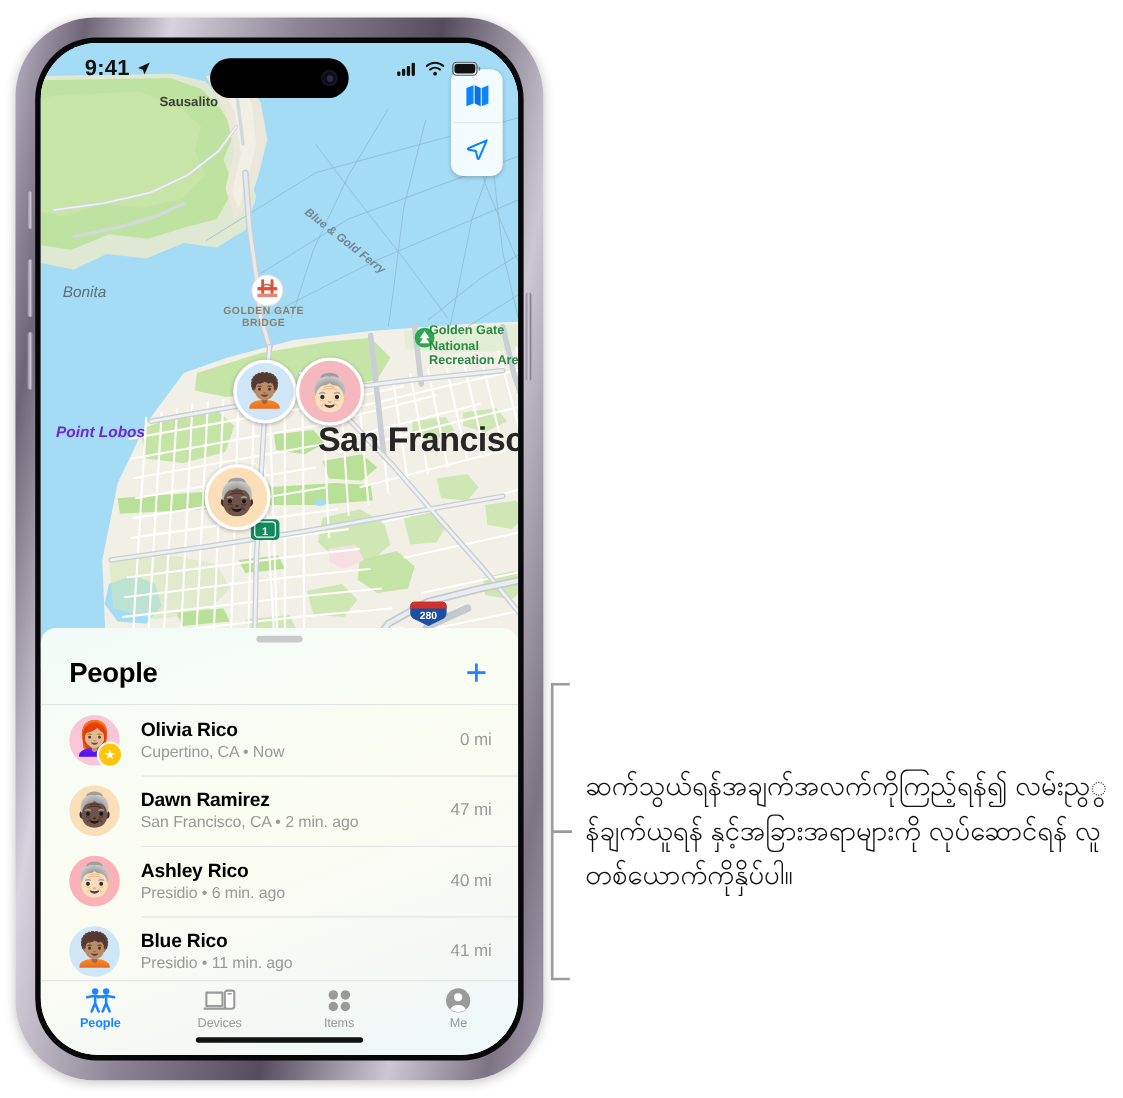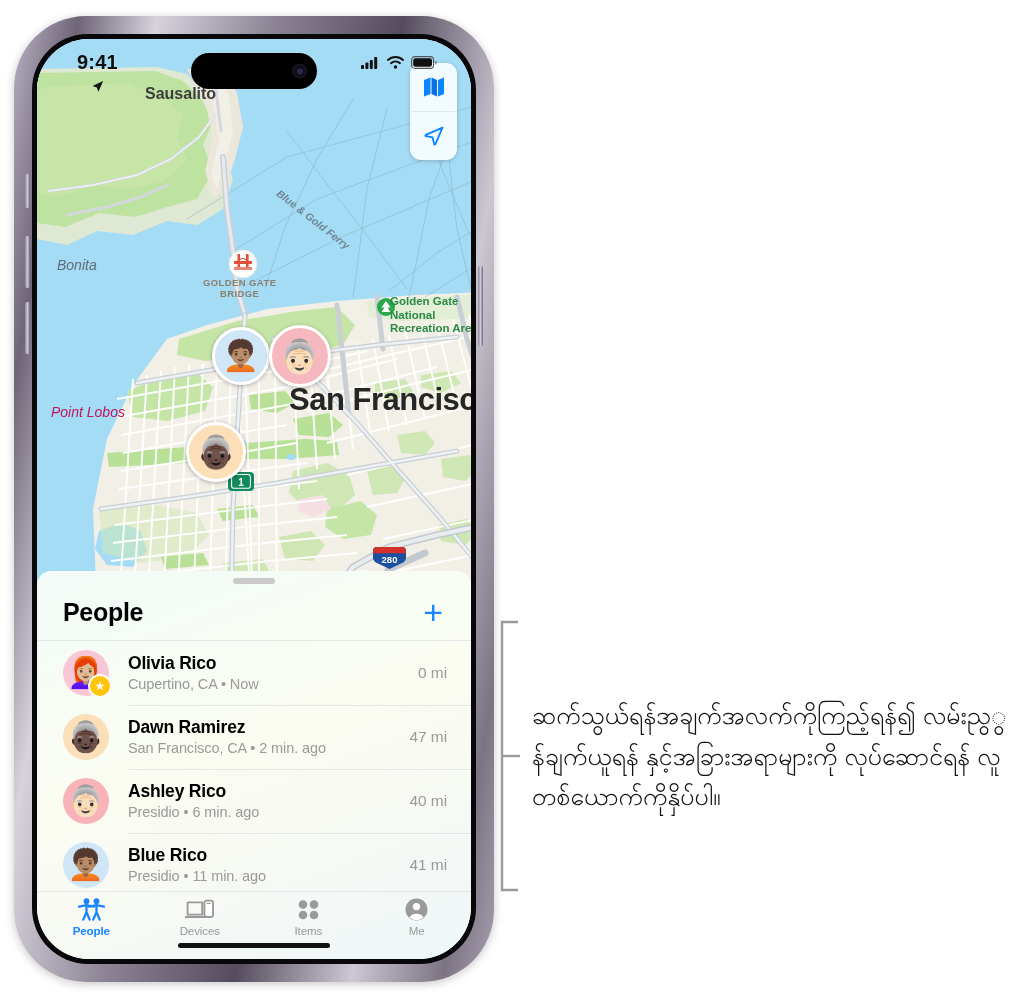--- a/index.html
+++ b/index.html
@@ -56,21 +56,21 @@
   .map-ctrl{height:48px;display:flex;align-items:center;justify-content:center;}
   #map-ctrl-divider{height:1px;background:#dfe7ec;margin:0 2px;}
 
   
   #status-bar{
     position:absolute;left:0;top:0;width:100%;height:54px;z-index:40;
     pointer-events:none;
   }
   #status-time{
     position:absolute;left:40px;top:12px;font-size:20px;font-weight:700;color:#111;
-    letter-spacing:.2px;display:flex;align-items:center;gap:5px;flex-direction:column;
+    letter-spacing:.2px;display:flex;align-items:center;gap:5px;
   }
   #status-right{position:absolute;right:34px;top:17px;display:flex;align-items:center;gap:7px;}
   #dynamic-island{
     position:absolute;left:50%;transform:translateX(-50%);top:14px;
     width:126px;height:36px;border-radius:19px;background:#000;
   }
   #island-camera{
     position:absolute;right:10px;top:50%;transform:translateY(-50%);
     width:15px;height:15px;border-radius:50%;background:#0d0d18;
     box-shadow:inset 0 0 0 2px #16161f;
@@ -335,23 +335,23 @@
           </g>
 
           <g>
             <path d="M340,508 h25 a4,4 0 0 1 4,4 v7 a5,5 0 0 1 -2.4,4.3 L352.5,530 L338.4,523.3 A5,5 0 0 1 336,519 v-7 a4,4 0 0 1 4,-4 z" fill="#1b4fa0"></path>
             <path d="M340,508 h25 a4,4 0 0 1 4,4 v2.2 h-33 v-2.2 a4,4 0 0 1 4,-4 z" fill="#d3302a"></path>
             <text x="352.5" y="524" font-family="Liberation Sans, sans-serif" font-size="9.5" font-weight="700" fill="#ffffff" text-anchor="middle">280</text>
           </g>
         </g>
       </svg>
 
-      <div class="map-lbl" style="left:108px;top:46px;font-size:16px;color:#3d3d3d;">Sausalito</div>
+      <div class="map-lbl" style="left:108px;top:46px;font-size:12px;color:#3d3d3d;">Sausalito</div>
       <div class="map-lbl" style="left:20px;top:218px;font-size:14px;color:#5d6e76;font-style:italic;font-weight:400;">Bonita</div>
-      <div class="map-lbl" style="left:14px;top:345px;font-size:14px;color:#be185d;font-style:italic;font-weight:400;margin-top:20px;">Point Lobos</div>
+      <div class="map-lbl" style="left:14px;top:345px;font-size:14px;color:#6d28d9;font-style:italic;font-weight:700;">Point Lobos</div>
       <div class="map-lbl" style="left:245px;top:148px;font-size:10.5px;color:#6f8795;font-style:italic;font-weight:600;transform:rotate(38deg);transform-origin:left top;">Blue &amp; Gold Ferry</div>
       <div class="map-lbl" style="left:252px;top:343px;font-size:31px;color:#262626;letter-spacing:-.5px;">San Francisco</div>
       <div class="map-lbl" style="left:166px;top:239px;font-size:9.5px;color:#8a8070;letter-spacing:.4px;text-align:center;line-height:1.15;">GOLDEN GATE<br>BRIDGE</div>
       <div class="map-lbl" style="left:353px;top:256px;font-size:11.5px;color:#2a8a45;line-height:1.18;">Golden Gate<br>National<br>Recreation Area</div>
 
       <div class="map-pin" style="left:175px;top:288px;width:52px;height:52px;background:#cfe6f7;">🧑🏽‍🦱</div>
       <div class="map-pin" style="left:232px;top:286px;width:56px;height:56px;background:#f6b8bf;font-size:33px;">👵🏻</div>
       <div class="map-pin" style="left:149px;top:383px;width:54px;height:54px;background:#fadfb8;font-size:32px;">👵🏿</div>
 
       <div id="map-controls">

